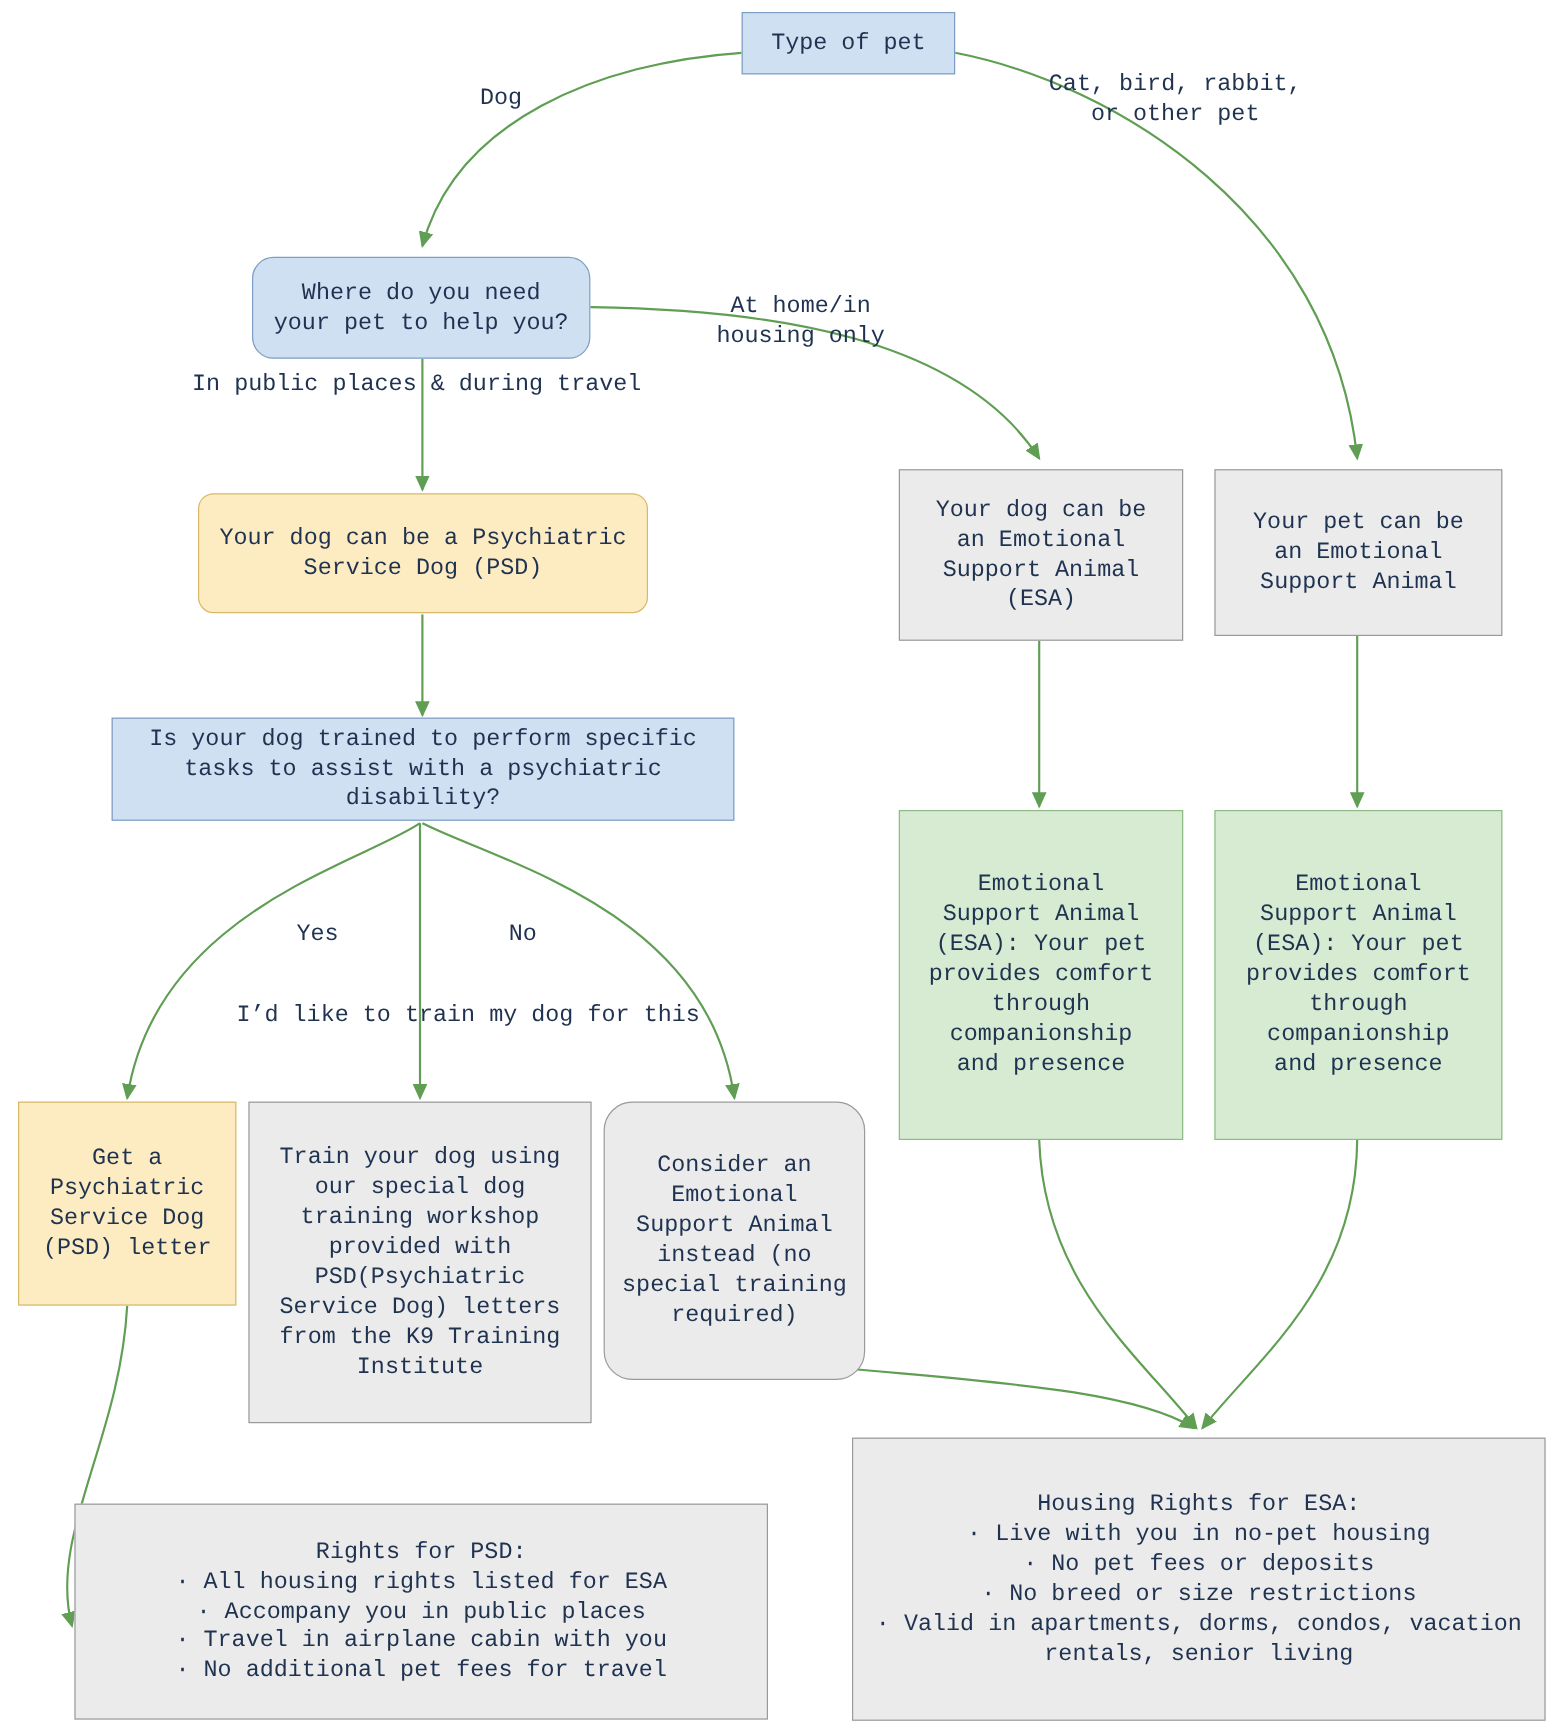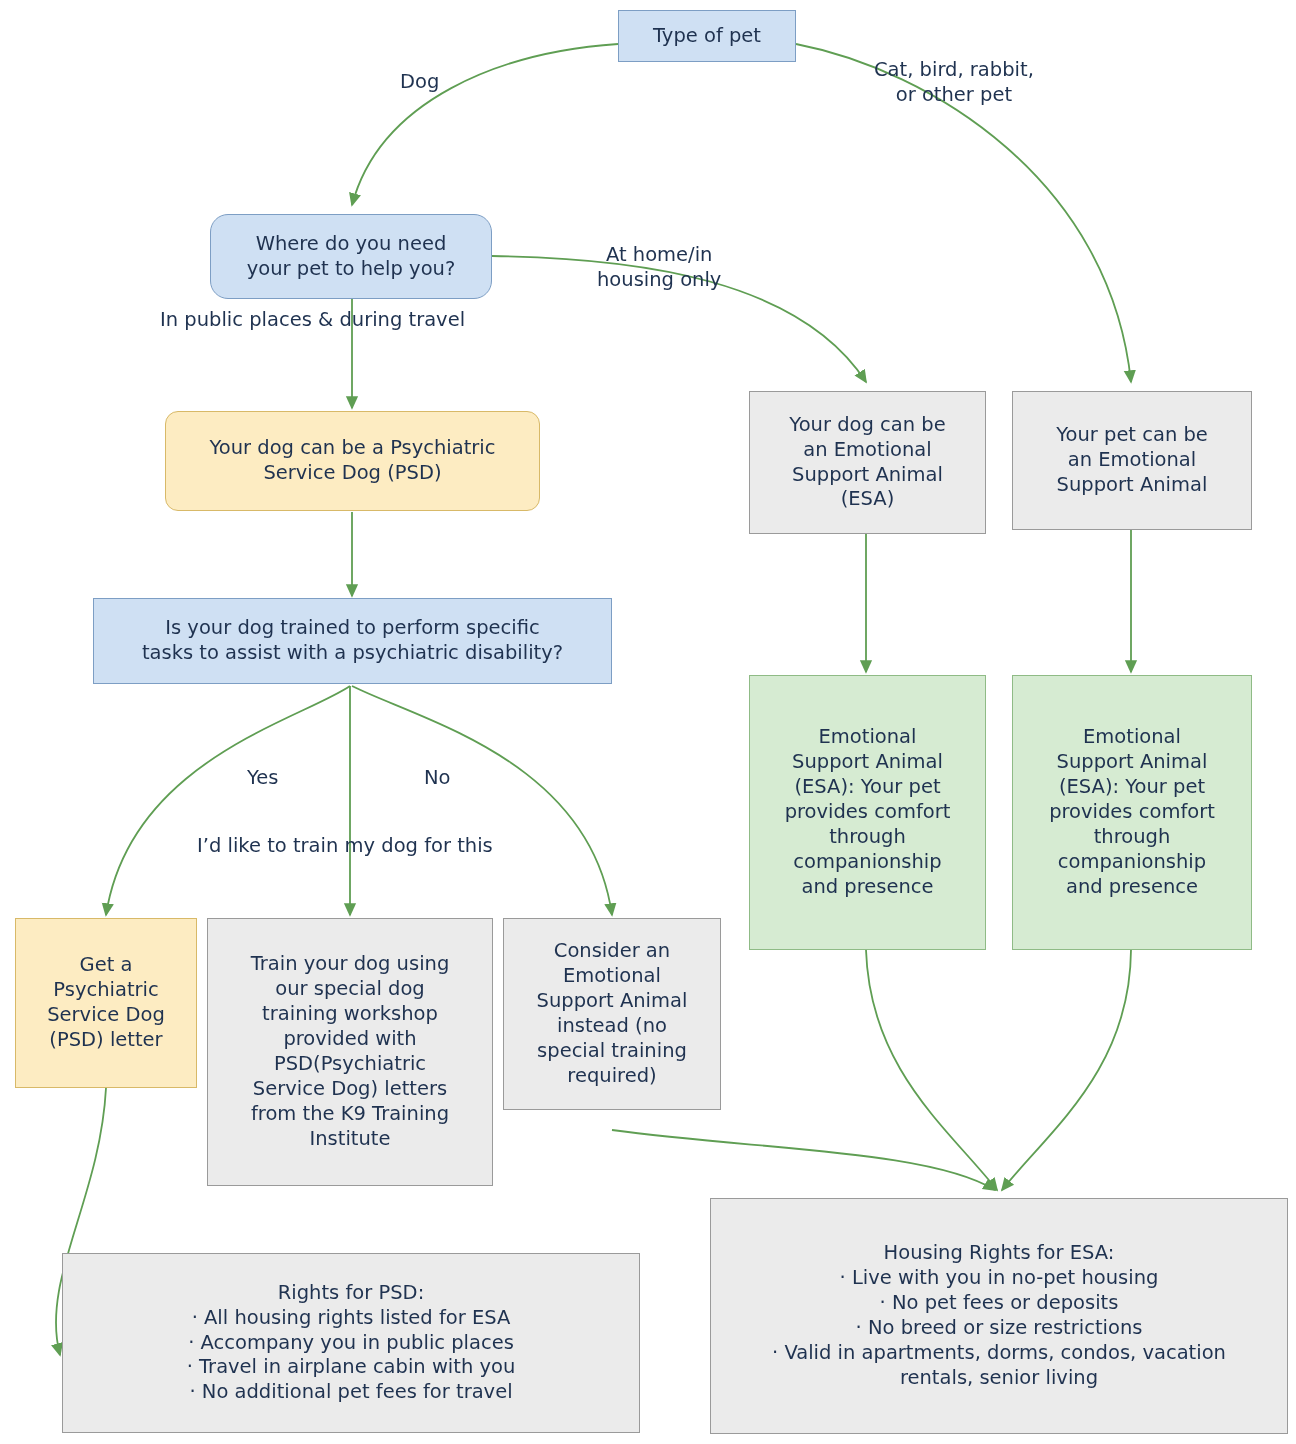--- a/index.html
+++ b/index.html
@@ -9,20 +9,21 @@
   }
   body {
     font-family: "DejaVu Sans", sans-serif;
   }
   #canvas {
     position: relative;
     width: 1296px;
     height: 1444px;
     overflow: hidden;
     background: #ffffff;
+    font-family: Liberation Mono, monospace;
   }
   #edges {
     position: absolute;
     left: 0;
     top: 0;
     width: 1296px;
     height: 1444px;
   }
   .node {
     position: absolute;
@@ -151,21 +152,21 @@
 
   <div class="node neutral" style="left:207px; top:918px; width:286px; height:268px;">Train your dog using
 our special dog
 training workshop
 provided with
 PSD(Psychiatric
 Service Dog) letters
 from the K9 Training
 Institute</div>
 
-  <div class="node neutral" style="left:503px; top:918px; width:218px; height:192px;">Consider an
+  <div class="node neutral" style="left:503px; top:918px; width:218px; height:232px;border-radius:24px;">Consider an
 Emotional
 Support Animal
 instead (no
 special training
 required)</div>
 
   <div class="node neutral" style="left:62px; top:1253px; width:578px; height:180px;">Rights for PSD:
 · All housing rights listed for ESA
 · Accompany you in public places
 · Travel in airplane cabin with you

